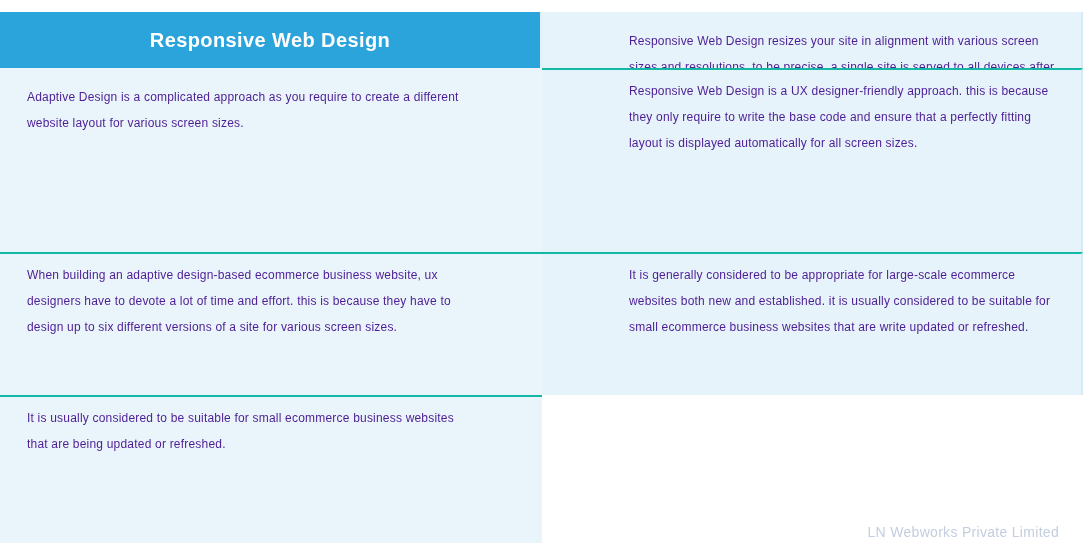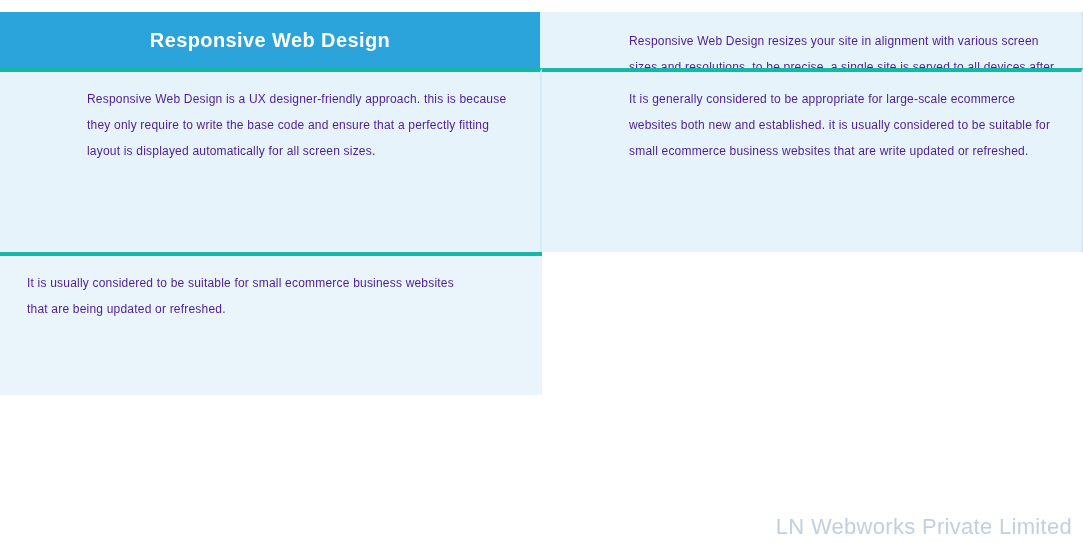--- a/index.html
+++ b/index.html
@@ -47,28 +47,28 @@
   .td.col-left {
     background: #e7f3fa;
     border-right: 2px solid #d5eaf7;
     padding: 16px 24px 10px 87px;
   }
   .td.col-right {
     background: #eaf5fb;
     padding: 16px 72px 10px 27px;
   }
   .td.r2, .td.r3 {
-    border-top: 4px solid #14b8a6;
-    padding-top: 14px;
+    border-top: 2px solid #14b8a6;
+    padding-top: 8px;
   }
   .watermark {
     position: absolute;
-    right: 11px;
+    right: 24px;
     bottom: 15px;
-    font-size: 22px;
+    font-size: 14px;
     letter-spacing: 0.3px;
     color: #c3cedf;
   }
   .accent-bar {
     position: absolute;
     left: 497px;
     right: 0;
     bottom: 0;
     height: 5px;
     background: #2BA3DB;
@@ -77,23 +77,25 @@
 </head>
 <body>
 
 <div class="comparison-table">
 
   <div class="th col-left">Responsive Web Design</div>
 
 
   <div class="td col-left r1">Responsive Web Design resizes your site in alignment with various screen sizes and resolutions. to be precise, a single site is served to all devices after automatically making it a perfect fit for them.  adaptive design is a complicated approach as you require to create a different website layout for various screen sizes.</div>
 
+  <div class="td col-right r1">Adaptive Design is a complicated approach as you require to create a different website layout for various screen sizes.</div>
 
   <div class="td col-left r2">Responsive Web Design is a UX designer-friendly approach. this is because they only require to write the base code and ensure that a perfectly fitting layout is displayed automatically for all screen sizes.</div>
 
+  <div class="td col-right r2">When building an adaptive design-based ecommerce business website, ux designers have to devote a lot of time and effort. this is because they have to design up to six different versions of a site for various screen sizes.</div>
 
   <div class="td col-left r3">It is generally considered to be appropriate for large-scale ecommerce websites both new and established.  it is usually considered to be suitable for small ecommerce business websites that are write updated or refreshed.</div>
 
   <div class="td col-right r3">It is usually considered to be suitable for small ecommerce business websites that are being updated or refreshed.</div>
 
   <div class="watermark">LN Webworks Private Limited</div>
 
   <div class="accent-bar"></div>
 
 </div>

